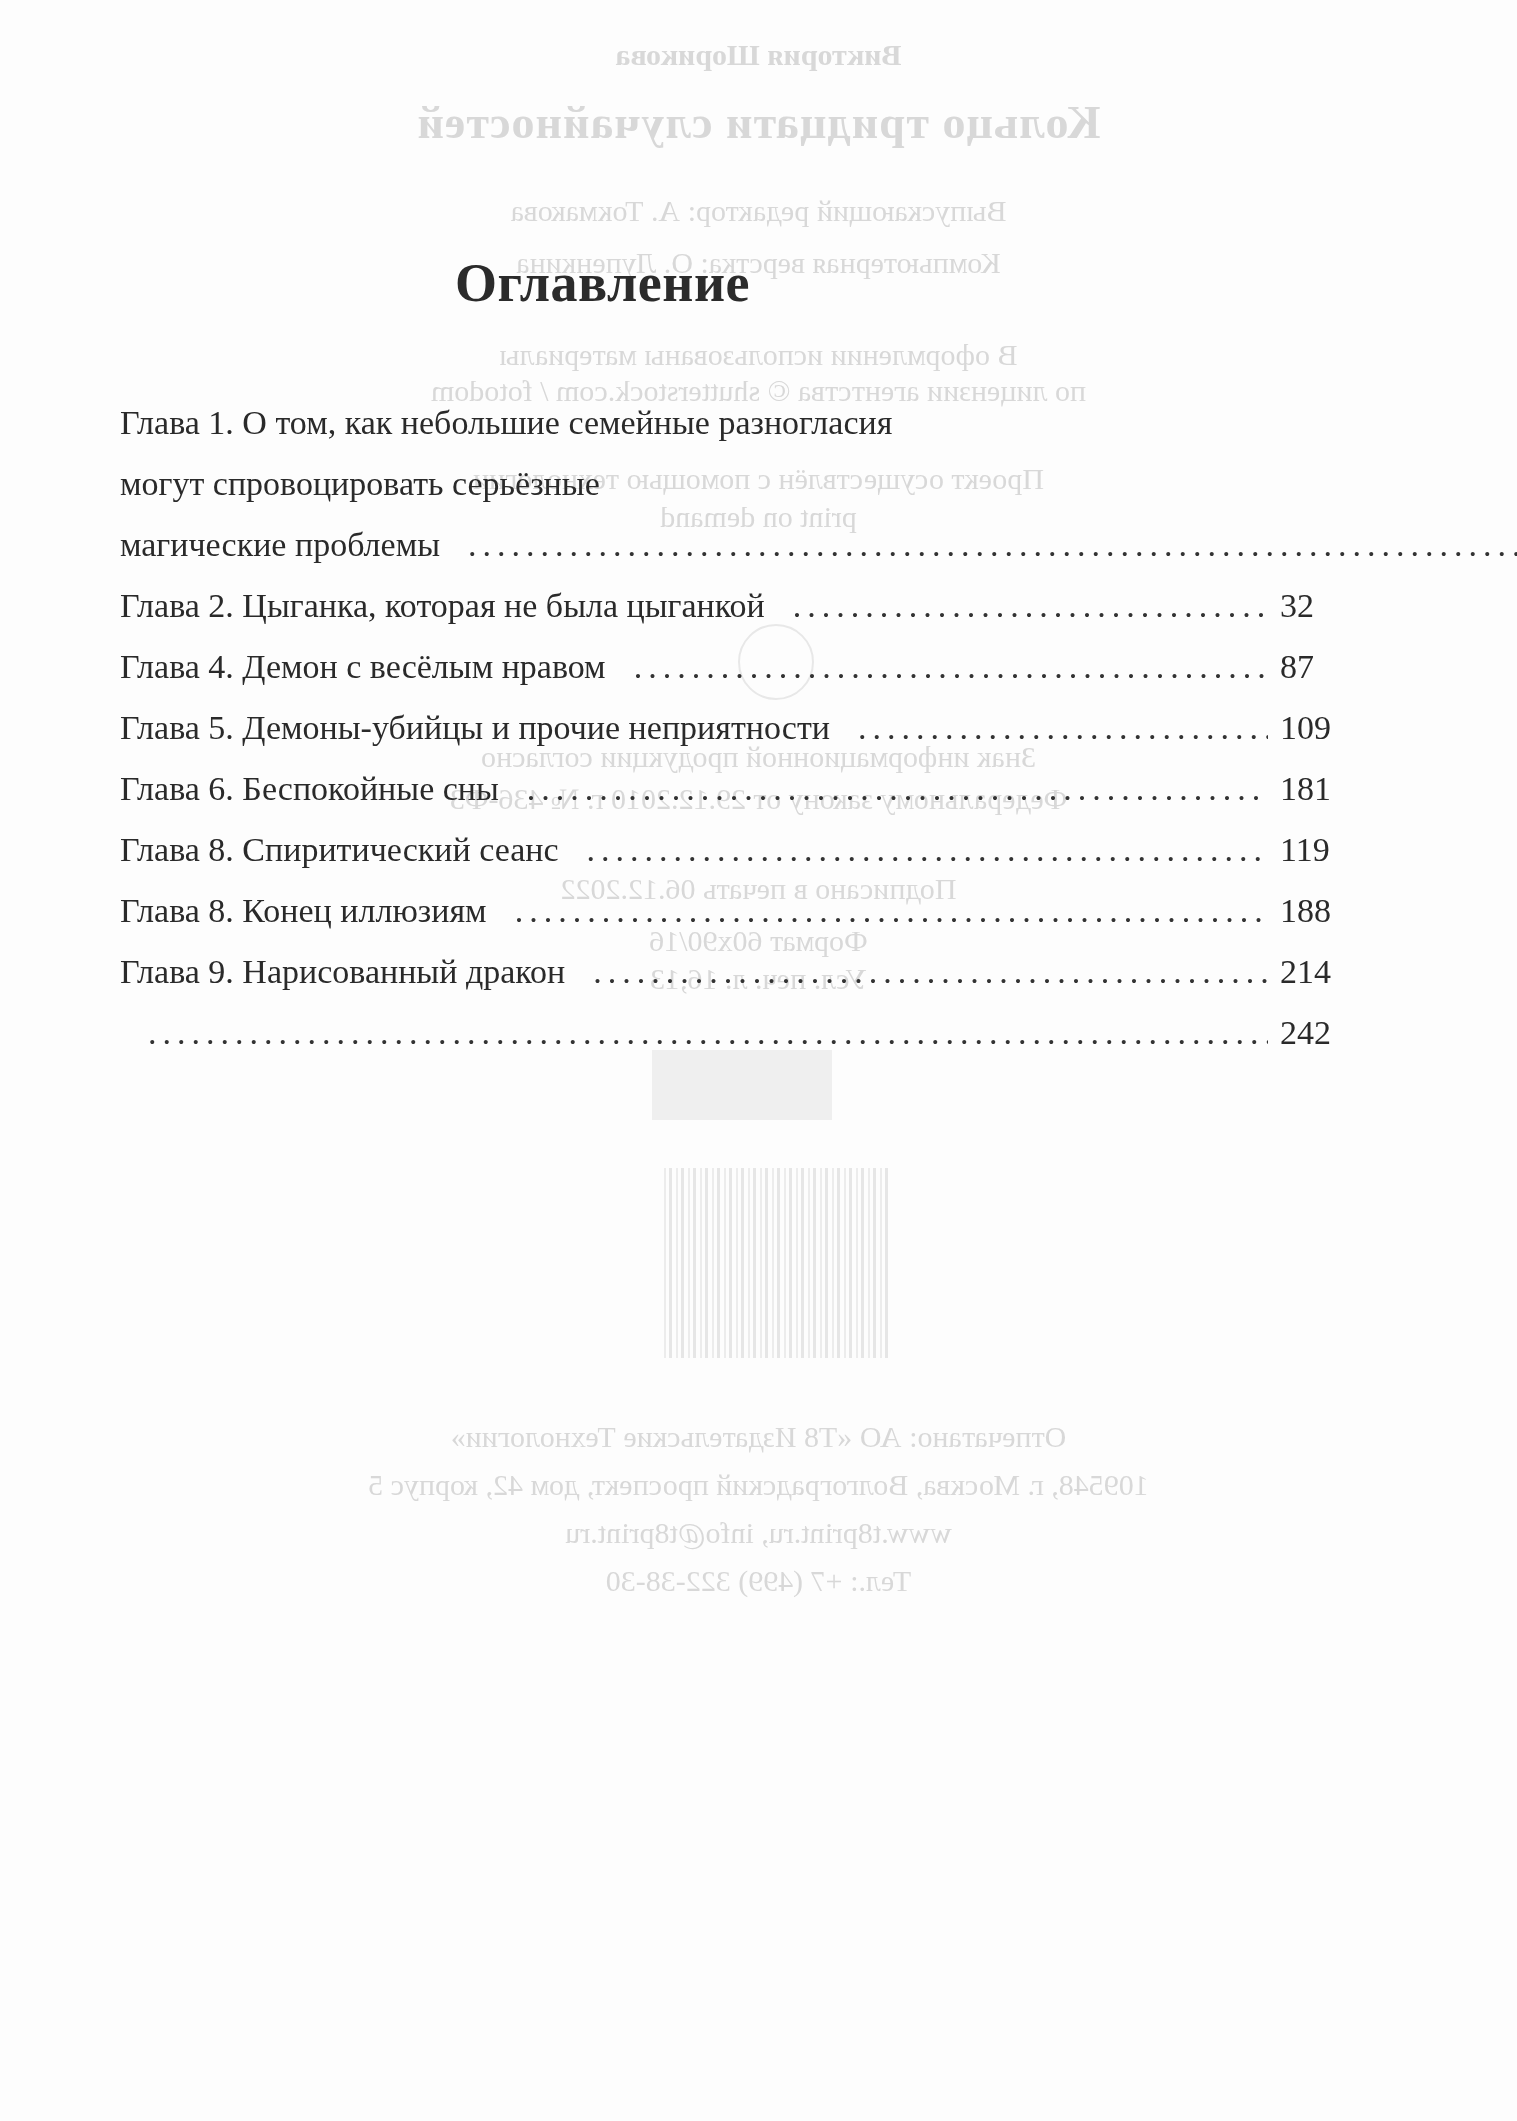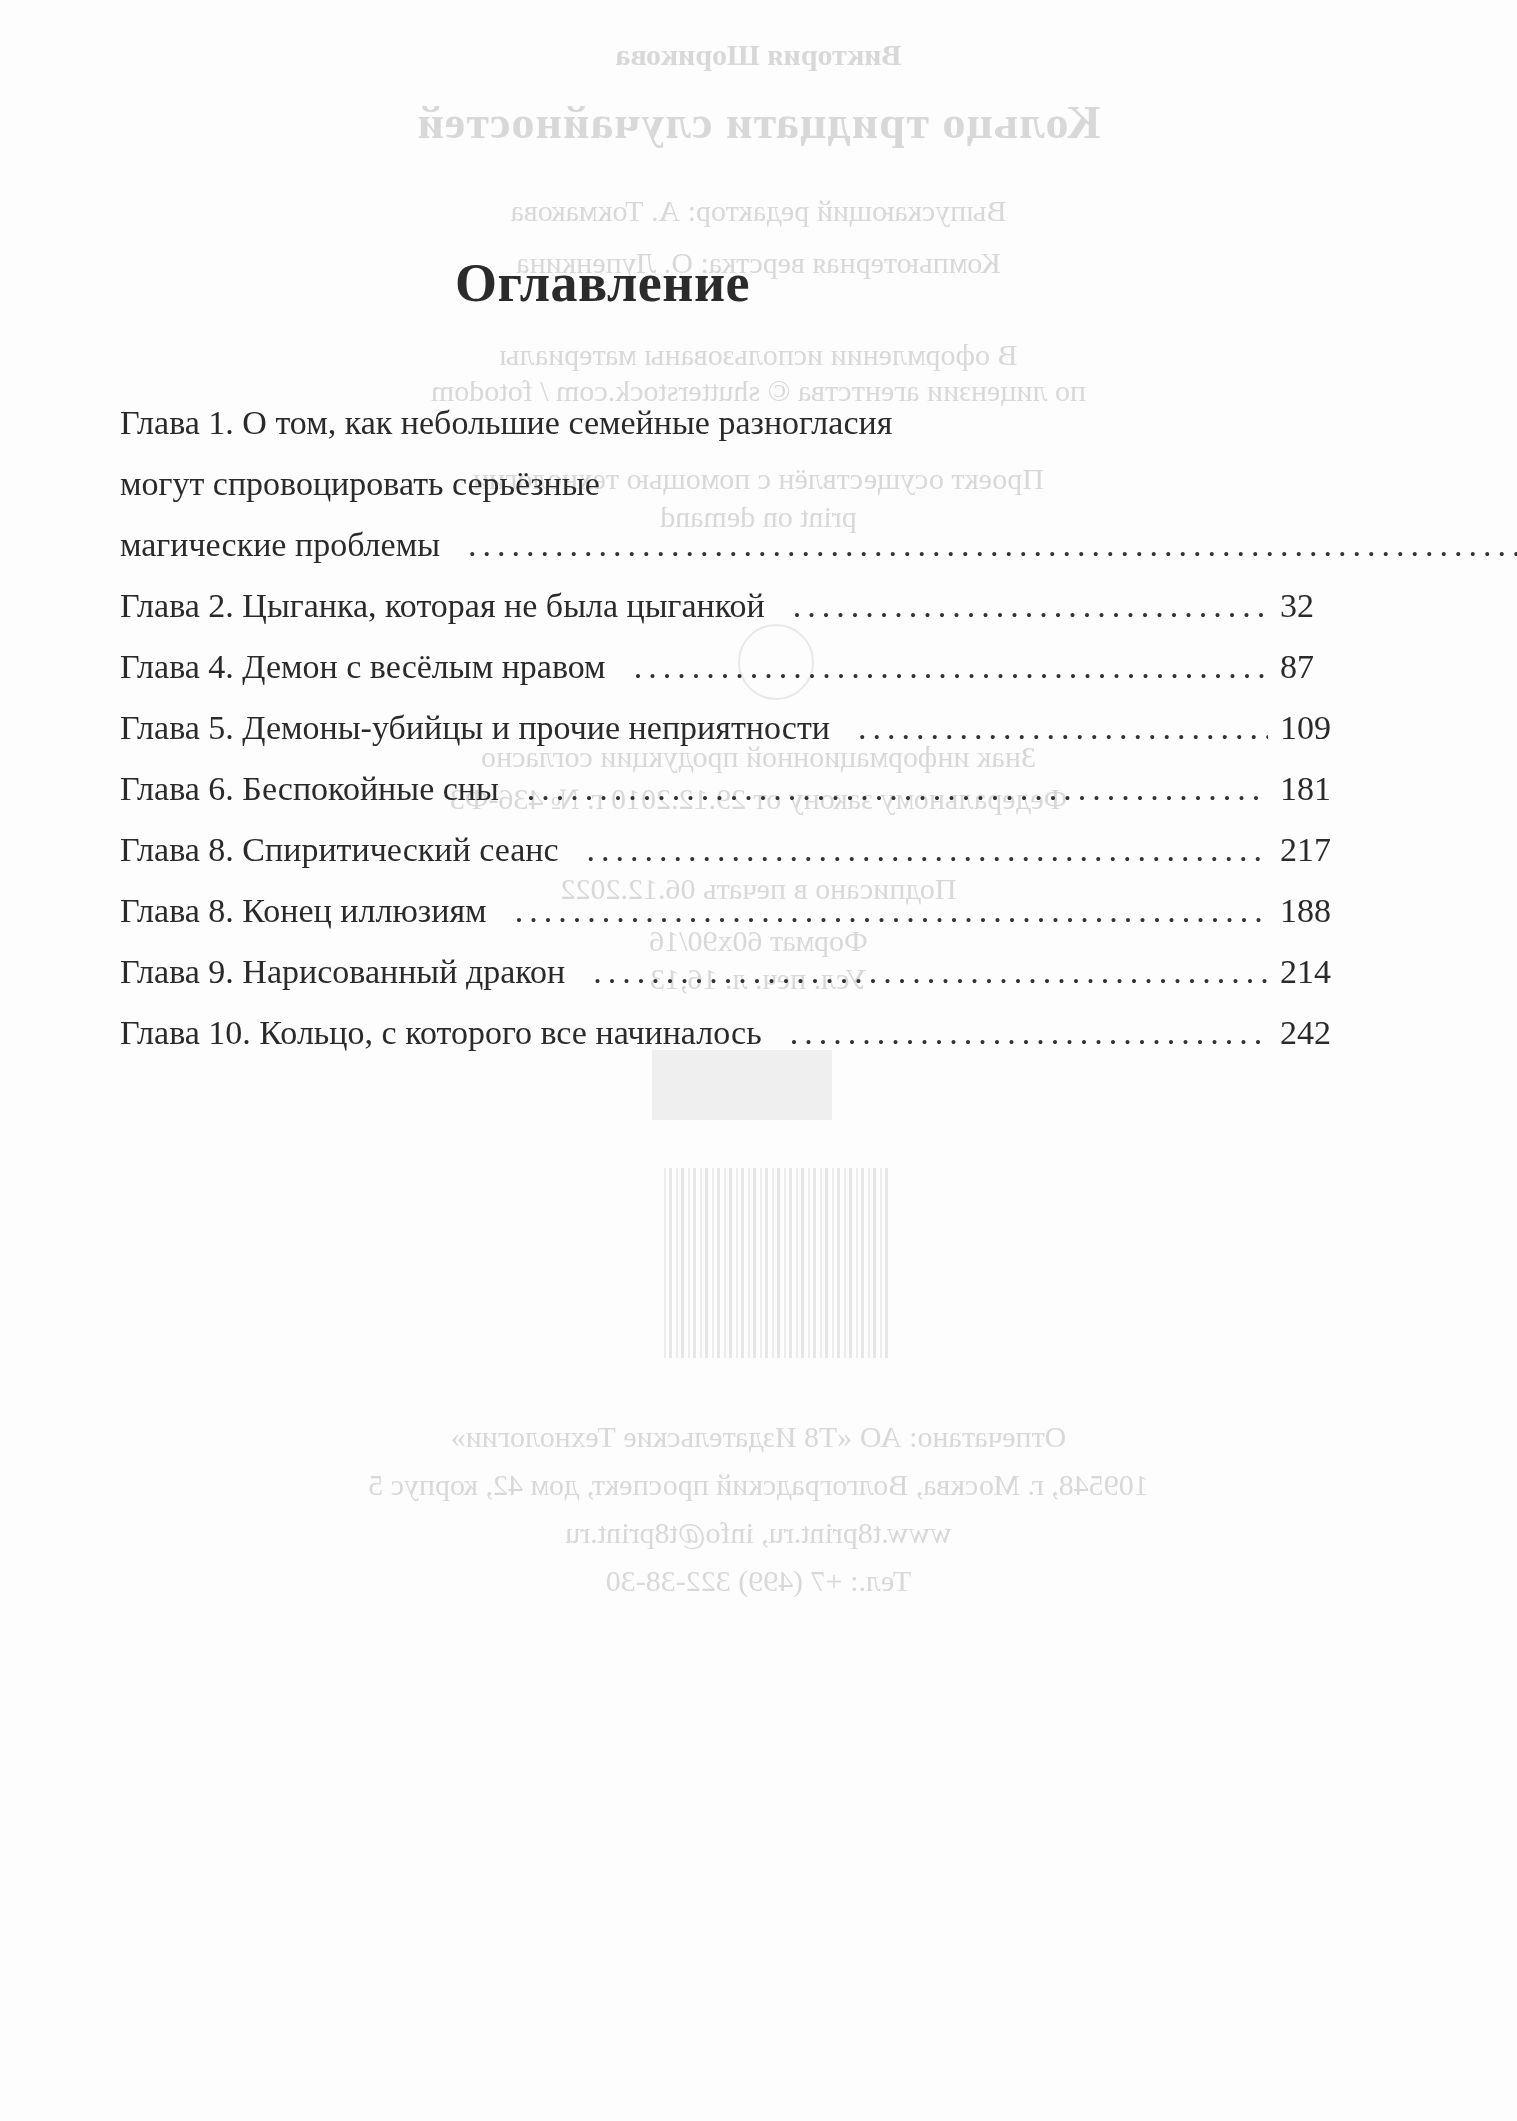--- a/index.html
+++ b/index.html
@@ -119,30 +119,29 @@
     <span class="page">109</span>
   </div>
   <div class="entry">
     <span class="text">Глава 6. Беспокойные сны</span>
     <span class="dots"></span>
     <span class="page">181</span>
   </div>
   <div class="entry">
     <span class="text">Глава 8. Спиритический сеанс</span>
     <span class="dots"></span>
-    <span class="page">217</span>
+    <span class="page">119</span>
   </div>
   <div class="entry">
     <span class="text">Глава 8. Конец иллюзиям</span>
     <span class="dots"></span>
     <span class="page">188</span>
   </div>
   <div class="entry">
     <span class="text">Глава 9. Нарисованный дракон</span>
     <span class="dots"></span>
     <span class="page">214</span>
   </div>
   <div class="entry">
-    <span class="text">Глава 10. Кольцо, с которого все начиналось</span>
     <span class="dots"></span>
     <span class="page">242</span>
   </div>
 </div>
 
 </body></html>

